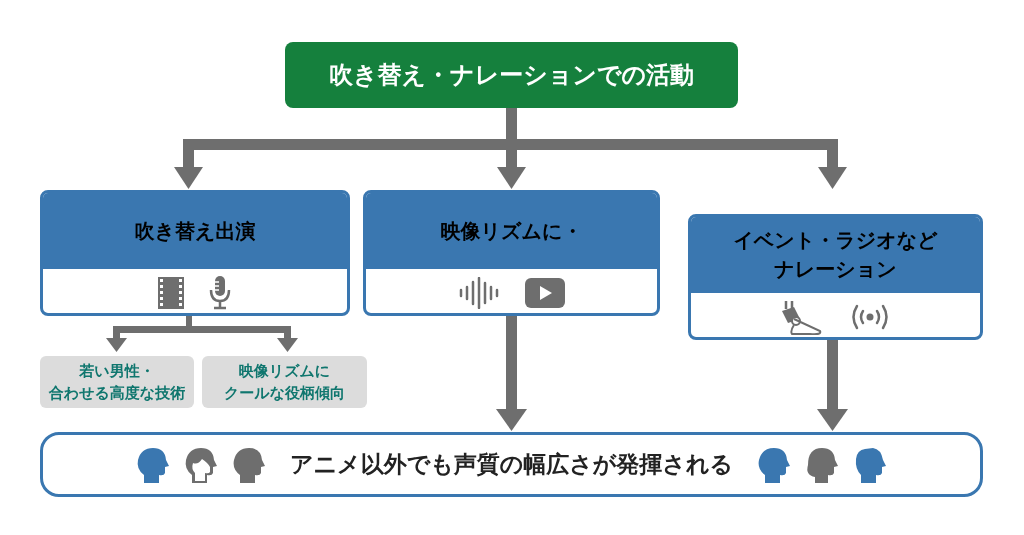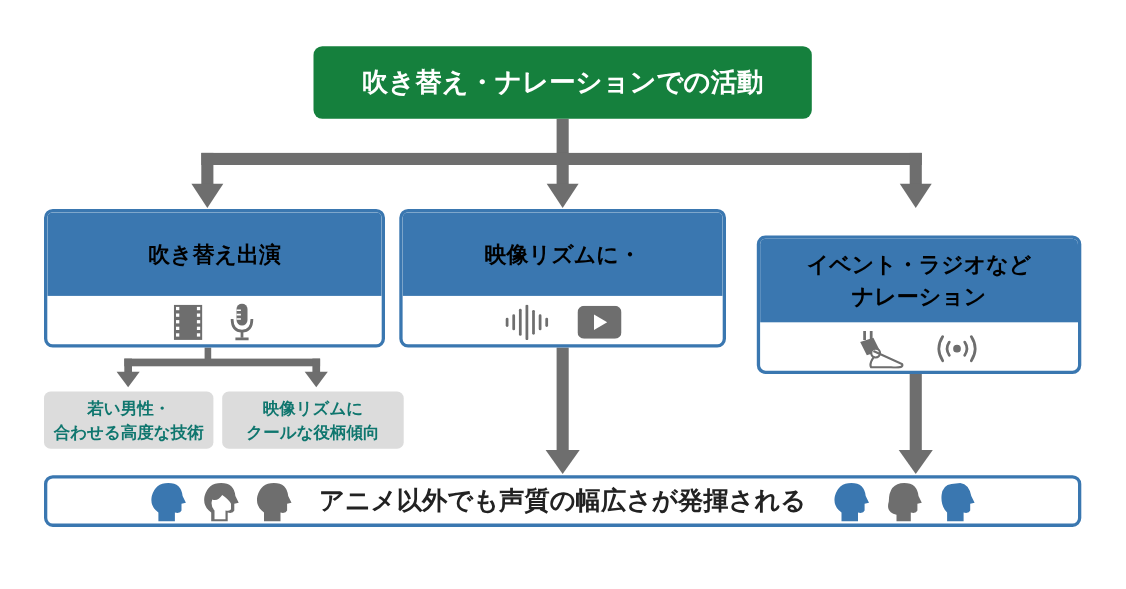--- a/index.html
+++ b/index.html
@@ -7,21 +7,21 @@
          font-family:"DejaVu Sans","Liberation Sans",sans-serif; }
   .abs { position:absolute; }
   .top-box { left:285px; top:42px; width:453px; height:66px; background:#15803d; border-radius:8px;
              color:#fff; font-weight:bold; font-size:24px; display:flex; align-items:center; justify-content:center; }
   .card { border:3px solid #3a77b0; border-radius:8px; overflow:hidden; background:#fff; box-sizing:border-box; }
   .card-head { background:#3a77b0; color:#000000; font-weight:bold; font-size:20px; line-height:29px;
                height:76px; display:flex; flex-direction:column; align-items:center; justify-content:center; text-align:center; }
   .card-icons { height:47px; display:flex; align-items:center; justify-content:center; gap:24px; }
   .sub { background:#dcdcdc; border-radius:6px; font-weight:bold; font-size:15px; line-height:22px; color:#0f766e;
          display:flex; flex-direction:column; align-items:center; justify-content:center; text-align:center; }
-  .bottom { left:40px; top:432px; width:943px; height:47px; border:3px solid #3a77b0; border-radius:8px; box-sizing:border-box;
+  .bottom { left:40px; top:432px; width:943px; height:65px; border:3px solid #3a77b0; border-radius:19px; box-sizing:border-box;
             display:flex; align-items:center; justify-content:center; gap:14px; }
   .bottom-text { font-weight:bold; font-size:23px; color:#222; margin:0 10px; }
   svg.conn { position:absolute; left:0; top:0; }
 </style>
 </head>
 <body>
 
 <svg class="conn" width="1024" height="535">
   <g fill="#6e6e6e">
 

